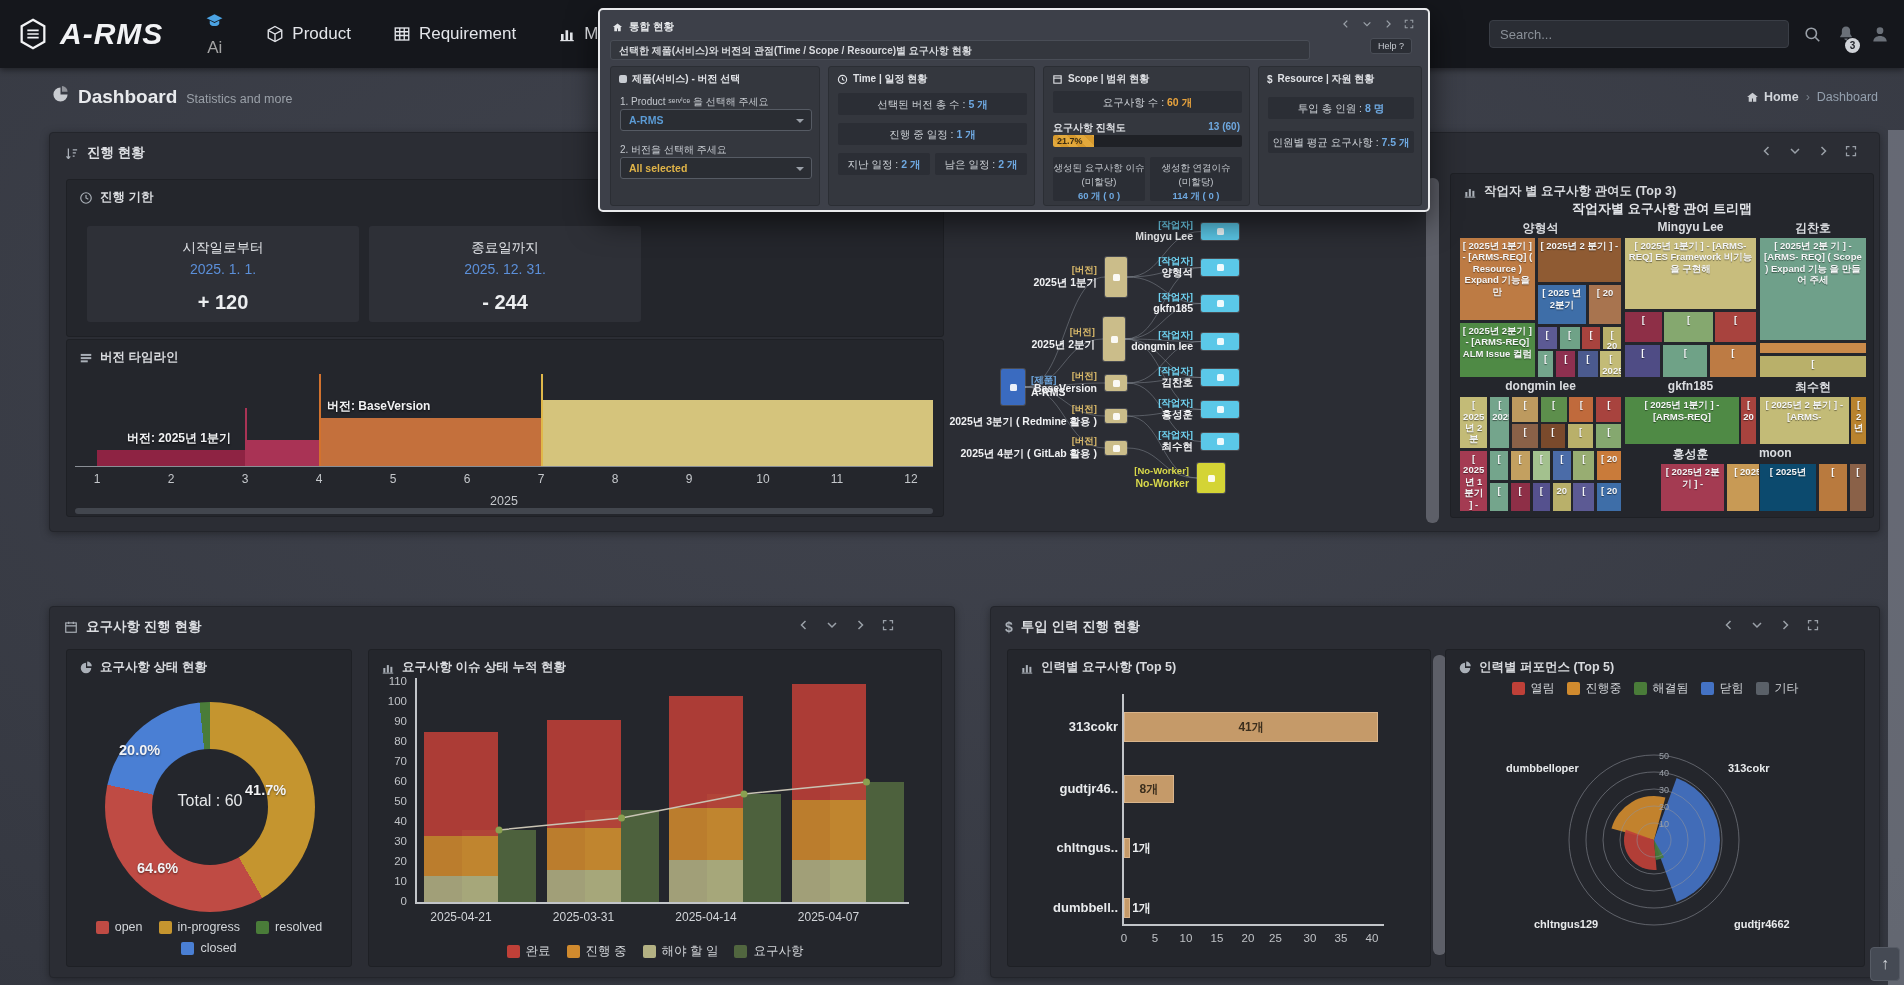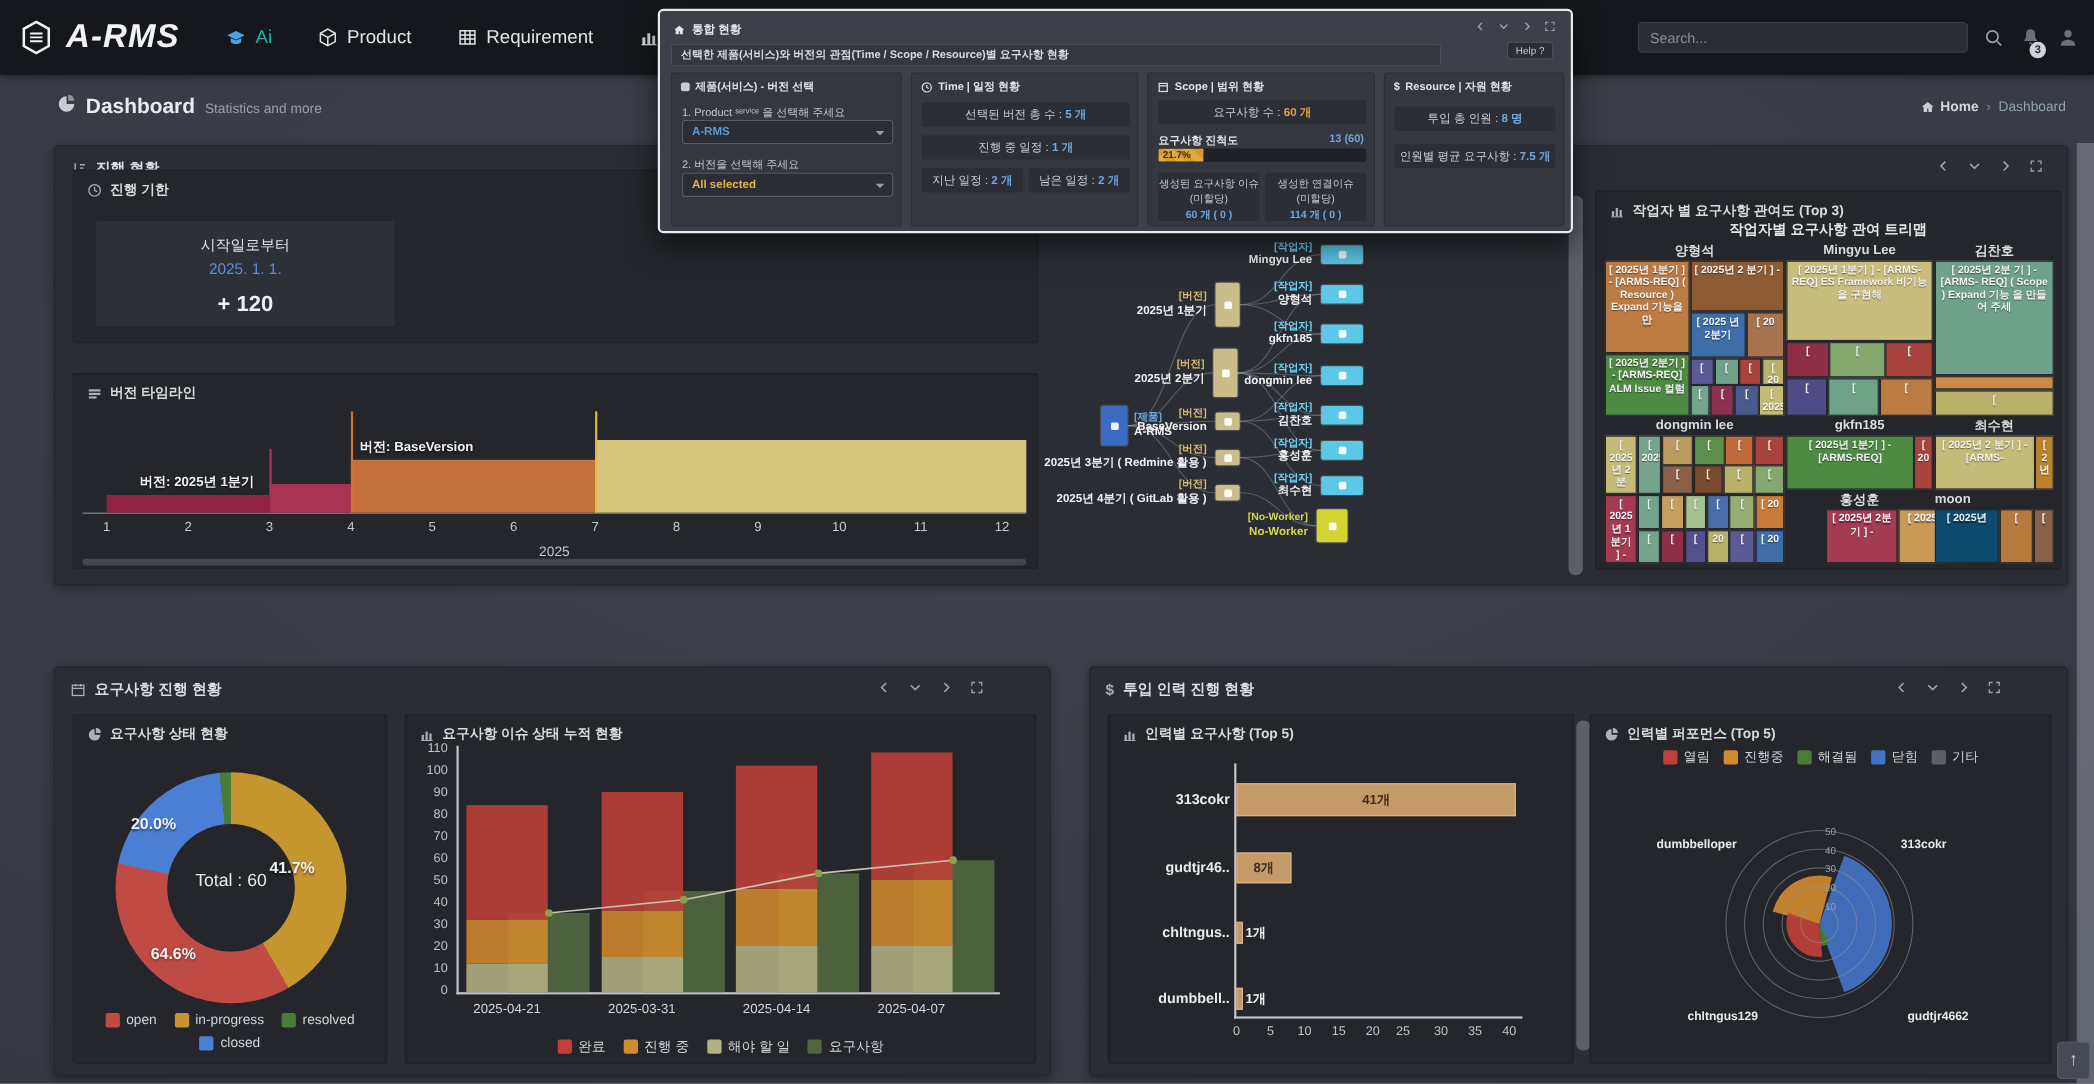--- a/index.html
+++ b/index.html
@@ -9,21 +9,21 @@
     color:#d6d8dc; }
   svg { display:block; }
   .ic { color:#aab0b8; }
 
   
   .navbar { position:absolute; left:0; top:0; width:1904px; height:68px; background:#15171c;
     display:flex; align-items:center; z-index:5; box-shadow:0 2px 6px rgba(0,0,0,.45); }
   .brand { display:flex; align-items:center; gap:10px; margin-left:16px; }
   .brand-text { font-size:30px; font-weight:800; letter-spacing:1px; color:#f2f3f5; font-style:italic; }
   .nav-item { display:flex; align-items:center; gap:8px; margin-left:42px; font-size:17px; color:#e3e5e9; cursor:pointer; }
-  .nav-item.active { color:#14b8a6; }
+  .nav-item.active { color:#a3a3a3;flex-direction:column; }
   .nav-right { position:absolute; right:14px; top:0; height:68px; display:flex; align-items:center; gap:14px; }
   .search-box { width:300px; height:28px; background:#2a2d34; border:1px solid #3a3e46; border-radius:4px;
     color:#9aa0a8; font-size:13px; padding:0 10px; }
   .search-box::placeholder { color:#8a9098; }
   .bell-wrap { position:relative; }
   .badge { position:absolute; left:9px; top:14px; min-width:15px; height:15px; border-radius:8px;
     background:#d0d3d8; color:#23262c; font-size:10px; font-weight:bold; display:flex; align-items:center; justify-content:center; }
 
   
   .crumb-row { position:absolute; left:0; top:84px; width:1904px; height:34px; }
@@ -228,32 +228,37 @@
       </svg>
     <svg class="ctl" width="12" height="12" viewBox="0 0 24 24" fill="none" stroke="currentColor" stroke-width="3">
         <path d="M9 4l8 8-8 8"></path>
       </svg>
     <svg class="ctl" width="12" height="12" viewBox="0 0 24 24" fill="none" stroke="currentColor" stroke-width="2.5">
         <path d="M3 9V3h6M15 3h6v6M21 15v6h-6M9 21H3v-15" opacity="0"></path>
         <path d="M3 9V3h6M15 3h6v6M21 15v6h-6M9 21H3v-6"></path>
       </svg>
   </div>
 
-  <div class="card" style="left:16px;top:21px;width:878px;height:158px;padding-left:44px;">
+  <div class="card" style="left:16px;top:46px;width:878px;height:158px;padding-left:44px;">
     <div class="card-head">
       <svg class="ic" width="14" height="14" viewBox="0 0 24 24" fill="none" stroke="#aab0b8" stroke-width="2">
           <circle cx="12" cy="12" r="9"></circle>
           <path d="M12 7v5l4 2"></path>
         </svg>
       <span>진행 기한</span>
     </div>
     <div class="date-card" style="left:20px;top:46px;width:272px;height:96px;">
       <div class="dc-label">시작일로부터</div>
       <div class="dc-date">2025. 1. 1.</div>
       <div class="dc-value">+ 120</div>
+    </div>
+    <div class="date-card" style="left:302px;top:46px;width:272px;height:96px;">
+      <div class="dc-label">종료일까지</div>
+      <div class="dc-date">2025. 12. 31.</div>
+      <div class="dc-value">- 244</div>
     </div>
   </div>
 
   <div class="card" style="left:16px;top:206px;width:878px;height:178px;">
     <div class="card-head">
       <svg class="ic" width="14" height="14" viewBox="0 0 24 24" fill="#aab0b8">
           <rect x="3" y="5" width="18" height="3.4"></rect>
           <rect x="3" y="10.5" width="18" height="3.4"></rect>
           <rect x="3" y="16" width="12" height="3.4"></rect>
         </svg>

